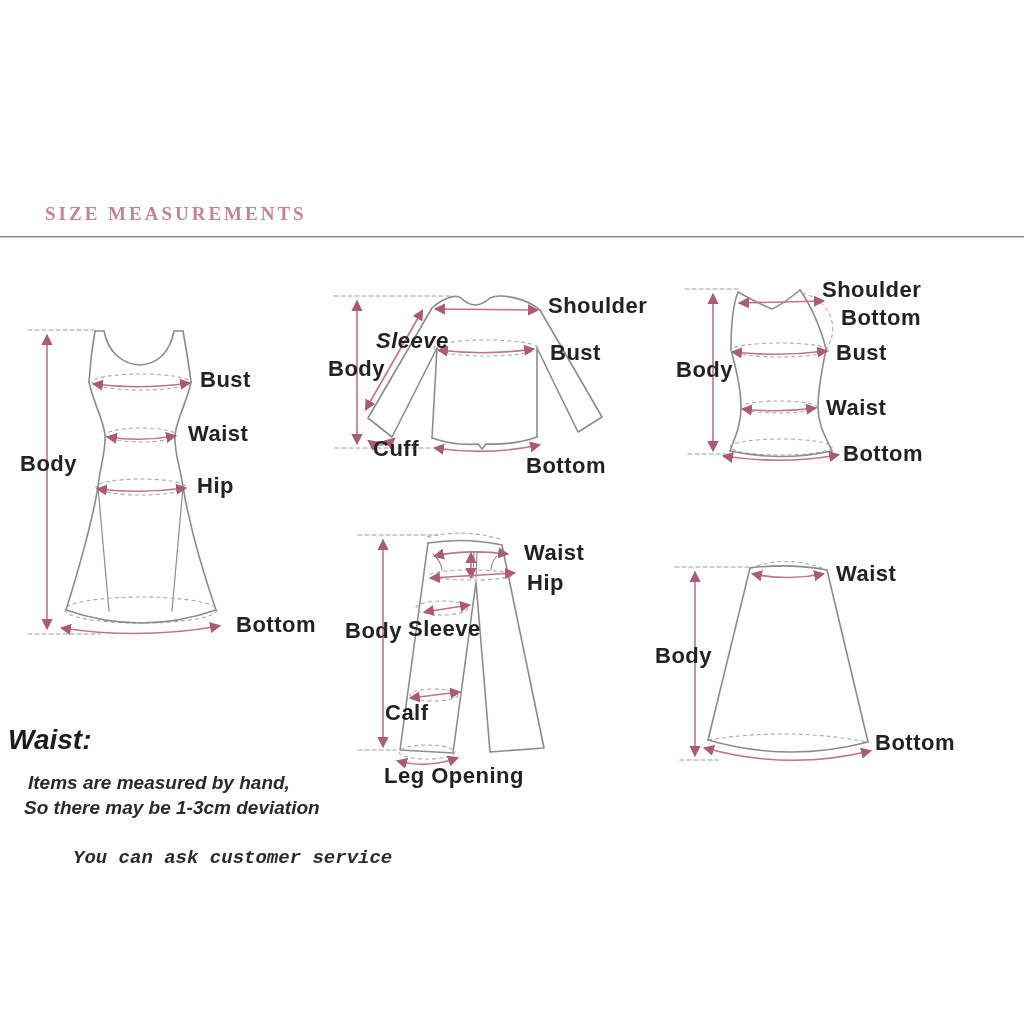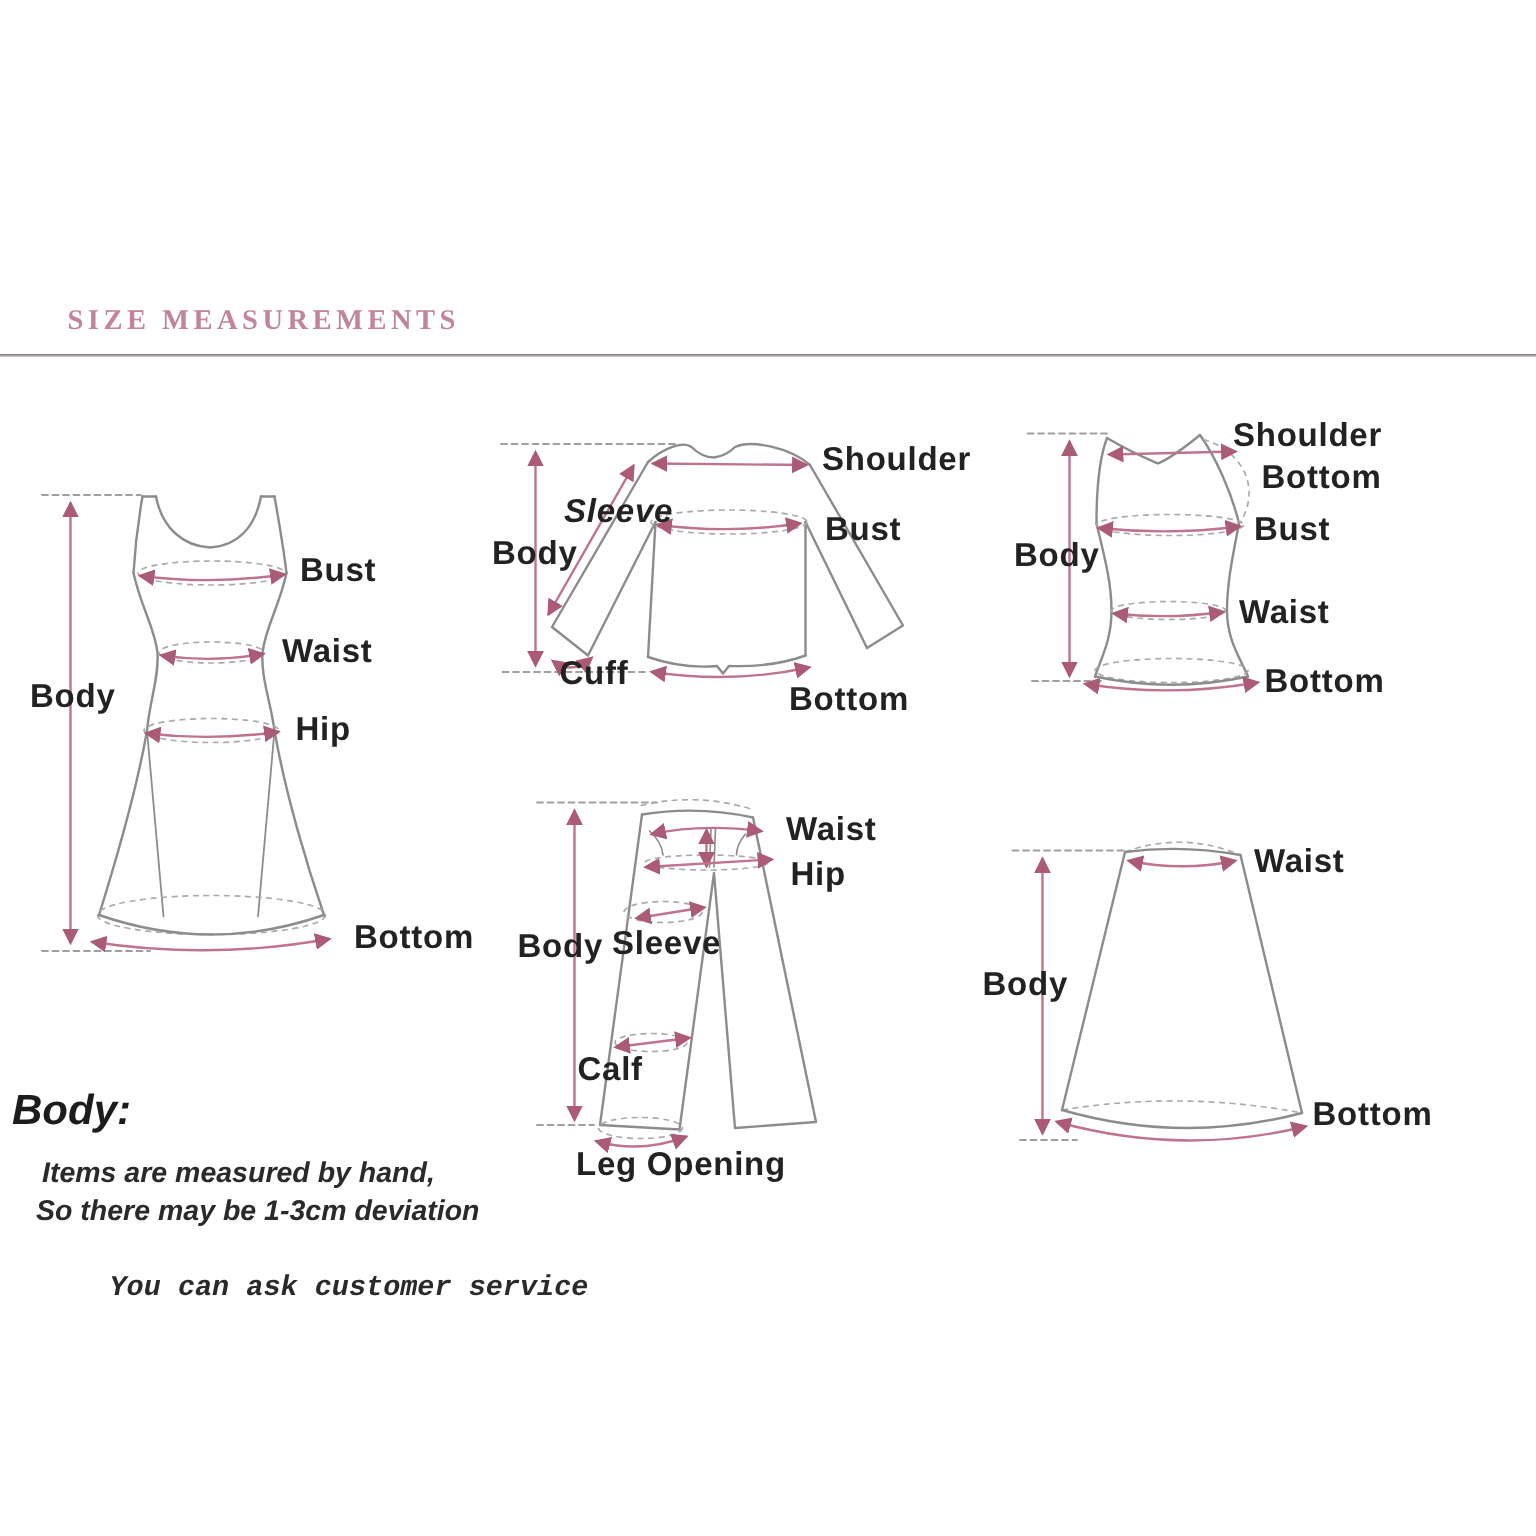--- a/index.html
+++ b/index.html
@@ -225,18 +225,18 @@
     <g>
       <line class="arrow" x1="45" y1="33" x2="45" y2="215" marker-start="url(#ah5)" marker-end="url(#ah5)"></line>
       <path class="arrow" d="M103,34 Q138,41 173,34" marker-start="url(#ah5)" marker-end="url(#ah5)"></path>
       <path class="arrow" d="M55,208 Q138,231 220,211" marker-start="url(#ah5)" marker-end="url(#ah5)"></path>
     </g>
   </svg>
   <span class="lbl" style="left:836px; top:561px;">Waist</span>
   <span class="lbl" style="left:655px; top:643px;">Body</span>
   <span class="lbl" style="left:875px; top:730px;">Bottom</span>
 
-  <div class="tips-head">Body:</div>
+  <div class="tips-head">Waist:</div>
   <div class="tip-line" style="left:8px;  top:772px;margin-left:20px;">Items are measured by hand,</div>
   <div class="tip-line" style="left:24px; top:797px;">So there may be 1-3cm deviation</div>
   <div class="tip-line" style="left:73px; top:847px;font-family:Liberation Mono, monospace;">You can ask customer service</div>
 
 </div>
 
 </body></html>

